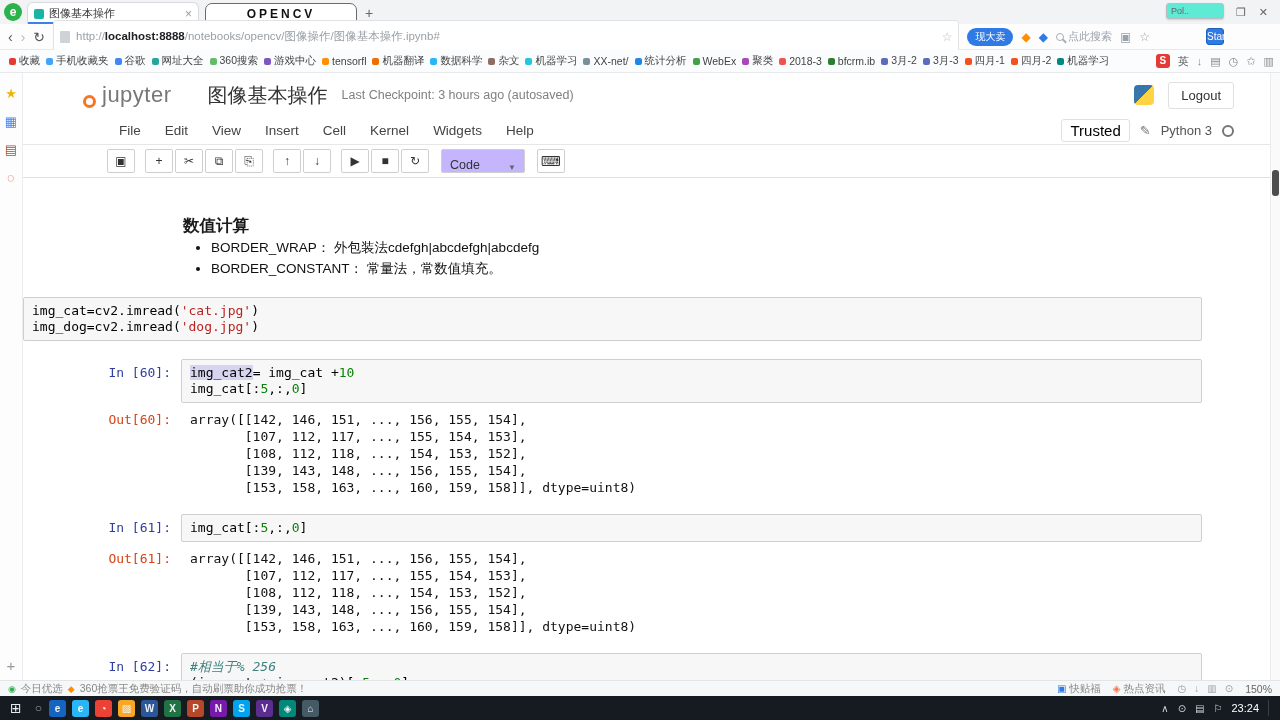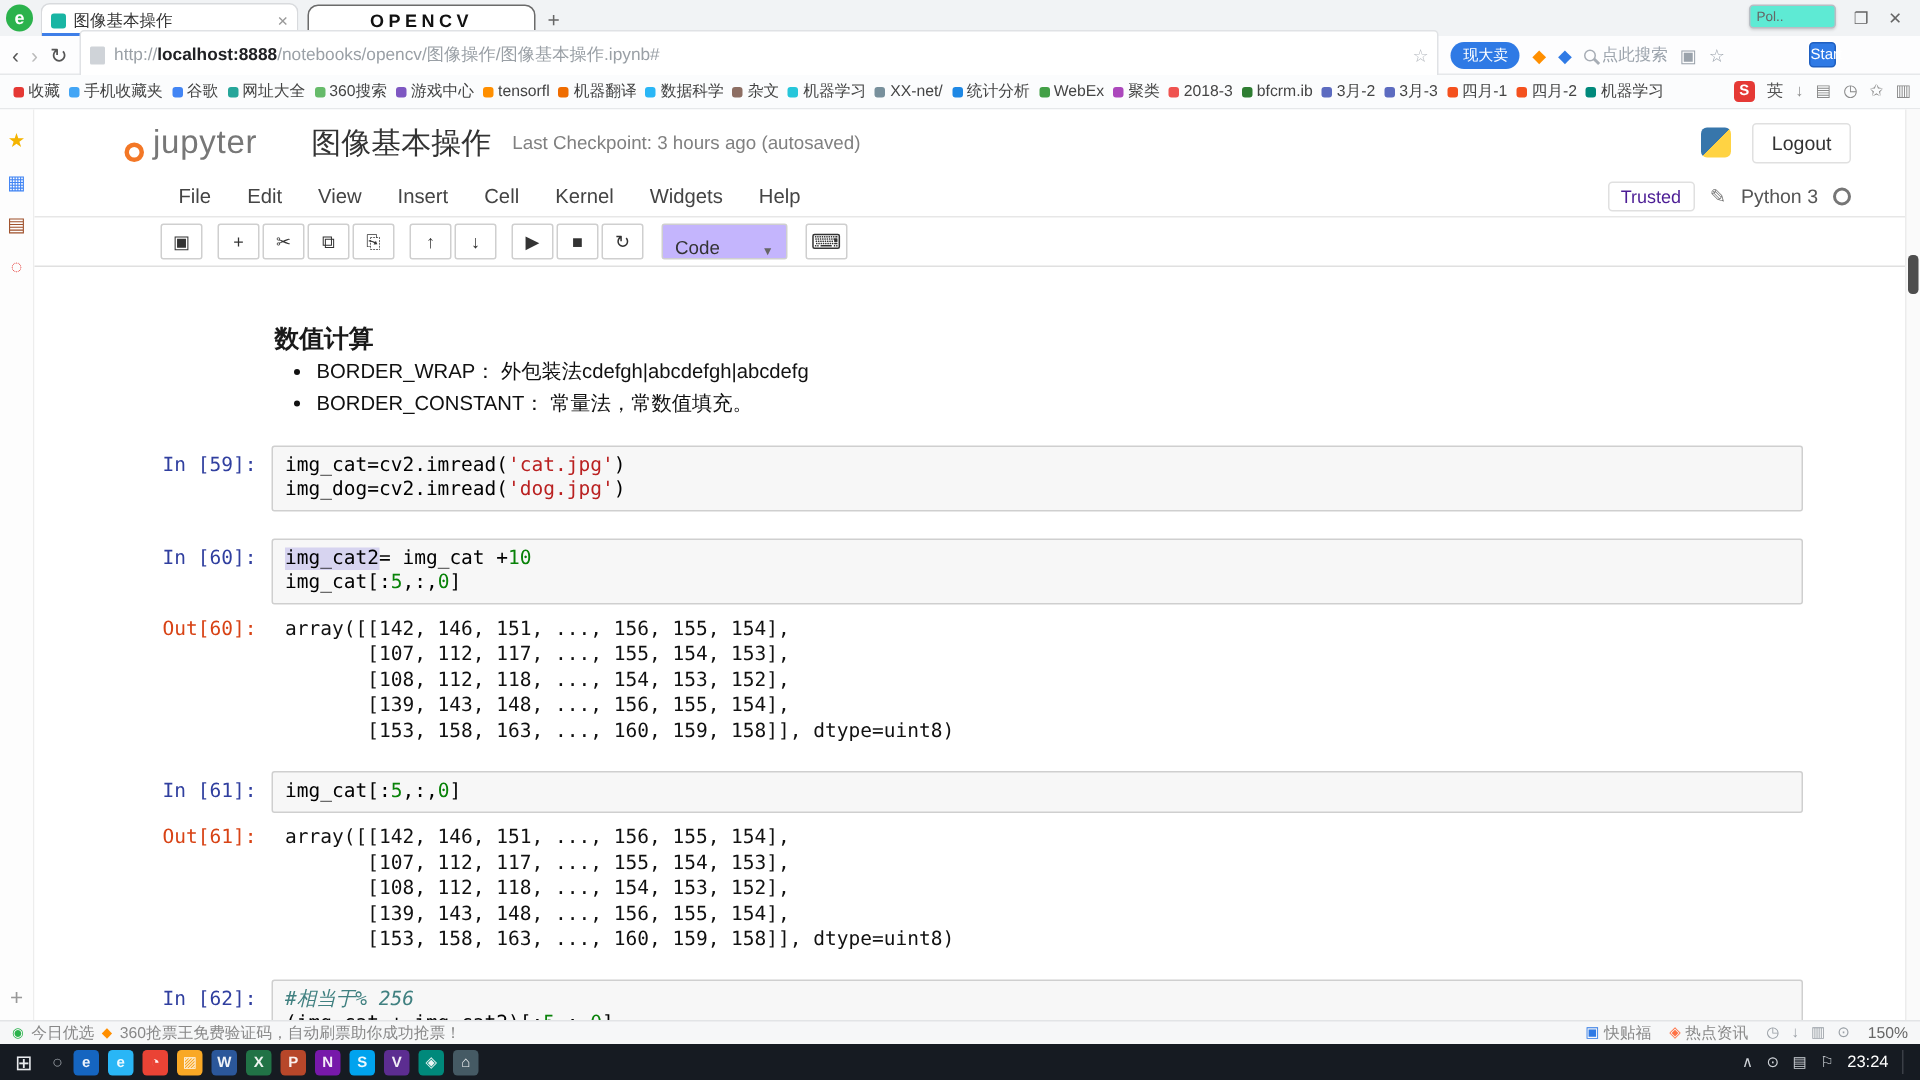--- a/index.html
+++ b/index.html
@@ -59,21 +59,21 @@
   .jword{font-size:22px;color:#777;letter-spacing:.5px}
   .jtitle{font-size:20px;color:#333;margin-left:36px;white-space:nowrap}
   .jcheckpoint{font-size:12.5px;color:#808080;margin-left:14px;white-space:nowrap}
   .jheader-right{margin-left:auto;display:flex;align-items:center;gap:14px}
   .pylogo{width:20px;height:20px;border-radius:4px;background:linear-gradient(135deg,#3776ab 50%,#ffd343 50%)}
   .logout{border:1px solid #e0e0e0;border-radius:3px;background:#fff;padding:5px 12px;font-size:13px;color:#333}
 
   .jmenubar{height:28px;border-bottom:1px solid #e7e7e7;display:flex;align-items:center;padding:0 46px 0 84px;flex:none}
   .menu-item{font-size:13.5px;color:#444;padding:4px 12px}
   .jmenu-right{margin-left:auto;display:flex;align-items:center;gap:10px}
-  .trusted{border:1px solid #e0e0e0;border-radius:3px;padding:2px 8px;font-size:12px;color:#4c1d95}
+  .trusted{border:1px solid #e0e0e0;border-radius:3px;padding:2px 8px;font-size:15px;color:#000000}
   .pencil{color:#777;font-size:13px}
   .kernelname{font-size:13px;color:#555}
   .kcircle{width:12px;height:12px;border:2px solid #767676;border-radius:50%}
 
   .jtoolbar{height:33px;display:flex;align-items:center;padding:0 0 0 84px;gap:2px;border-bottom:1px solid #e0e0e0;flex:none}
   .tbtn{height:24px;min-width:28px;border:1px solid #cfcfcf;background:#fff;border-radius:2px;font-size:12px;color:#333;display:flex;align-items:center;justify-content:center;font-family:inherit}
   .tbtn.sep{margin-left:8px}
   .celltype{height:24px;border:1px solid #cfcfcf;border-radius:2px;background:#c4b5fd;display:flex;align-items:flex-end;gap:28px;padding:0 8px;margin-left:10px;font-size:12.5px;color:#333}
   .celltype .dd{font-size:8px;color:#666}
   .kbdbtn{margin-left:10px;font-size:14px}
@@ -256,21 +256,20 @@
         <div class="cellrow md">
           <div class="prompt"></div>
           <div class="cellbody">
               <ul class="md-bullets">
                 <li>BORDER_WRAP： 外包装法cdefgh|abcdefgh|abcdefg</li>
                 <li>BORDER_CONSTANT： 常量法，常数值填充。</li>
               </ul>
             </div>
         </div>
         <div style="display:contents"><div class="cellrow code">
-              <div class="prompt in">In [59]:</div>
               <div class="cellbody">
                 <pre class="codearea"><span>img_cat=cv2.imread(</span><span class="tok-str">'cat.jpg'</span><span>)</span>
 <span>img_dog=cv2.imread(</span><span class="tok-str">'dog.jpg'</span><span>)</span></pre>
               </div>
             </div><div class="cellrow code">
               <div class="prompt in">In [60]:</div>
               <div class="cellbody">
                 <pre class="codearea"><span class="tok-sel">img_cat2</span><span>= img_cat +</span><span class="tok-num">10</span>
 <span>img_cat[:</span><span class="tok-num">5</span><span>,:,</span><span class="tok-num">0</span><span>]</span></pre>
               </div>

